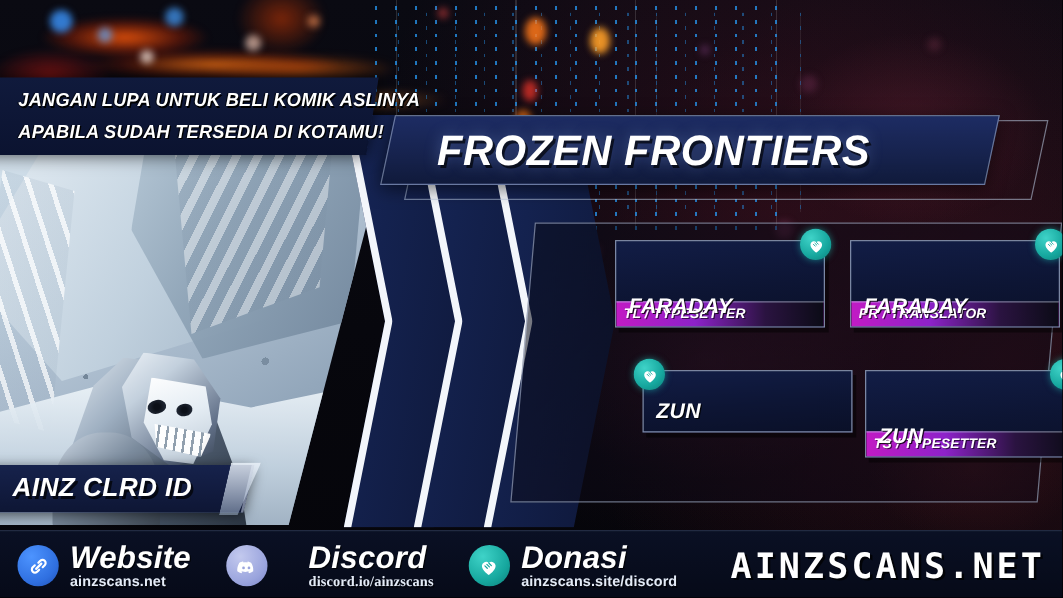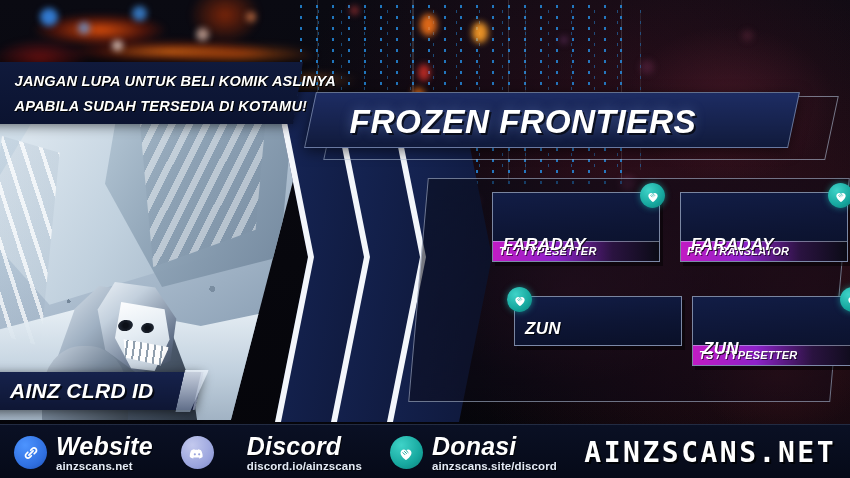--- a/index.html
+++ b/index.html
@@ -493,21 +493,21 @@
       <a class="flink" href="#" style="text-decoration:none;gap:33px;">
         <span class="fico dis">
           <svg viewBox="0 0 24 24" aria-hidden="true">
             <path d="M8.5 7.5c-1.9.4-3.3 1.3-3.3 1.3C3.6 11.6 3.2 14.2 3.4 16.7c1.4 1 2.7 1.6 4 2l.9-1.4c-.6-.2-1.2-.5-1.7-.9 2.9 1.4 6 1.4 8.9 0-.5.4-1.1.7-1.7.9l.9 1.4c1.3-.4 2.6-1 4-2 .2-3-.4-5.6-2-8-.6-.4-1.8-1-3.3-1.3l-.4.9c-1.2-.2-2.4-.2-3.6 0l-.4-.9z" fill="#ffffff"></path>
             <circle cx="9.4" cy="13.6" r="1.3" fill="#9aa4dd"></circle>
             <circle cx="14.6" cy="13.6" r="1.3" fill="#9aa4dd"></circle>
           </svg>
         </span>
         <span class="ftext">
           <span class="ftitle">Discord</span>
-          <span class="fsub" style="display:block;">discord.io/ainzscans</span>
+          <span class="fsub" style="display:block;font-family:Liberation Serif, serif;">discord.io/ainzscans</span>
         </span>
       </a>
 
       <a class="flink" href="#" style="text-decoration:none;">
         <span class="fico don">
           <svg viewBox="0 0 24 24" aria-hidden="true">
             <path d="M12 20.5s-6.6-4.3-6.6-8.9A3.9 3.9 0 0 1 12 8.9a3.9 3.9 0 0 1 6.6 2.7c0 4.6-6.6 8.9-6.6 8.9z" fill="#ffffff"></path>
             <path d="M8.3 11.6l2.3 2.3M10.2 10.2l2.4 2.4M12.2 9.1l2.3 2.3" stroke="#16a79e" stroke-width="1.2" fill="none" stroke-linecap="round"></path>
           </svg>
         </span>

